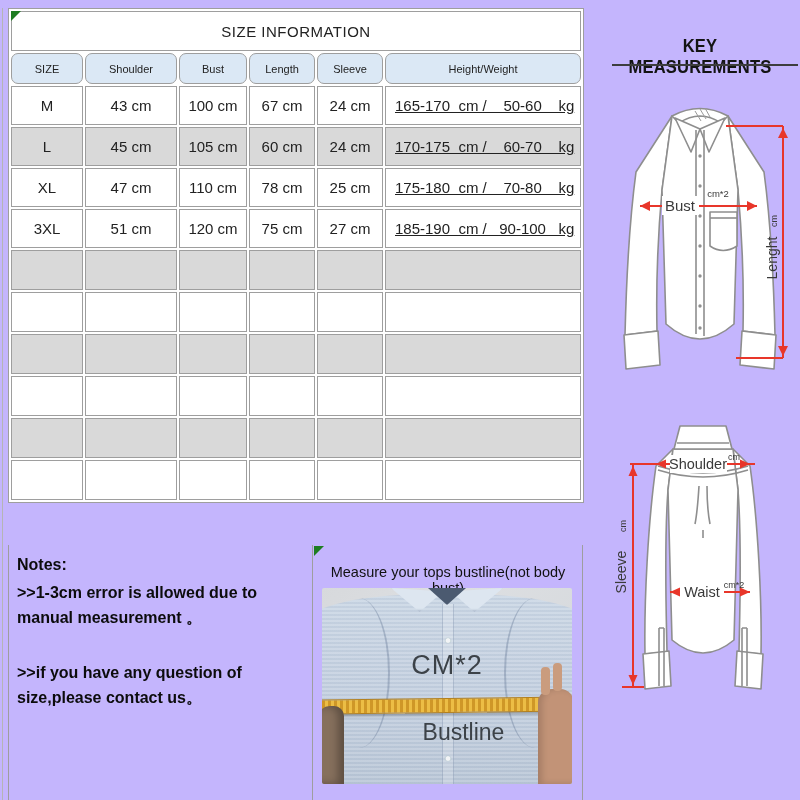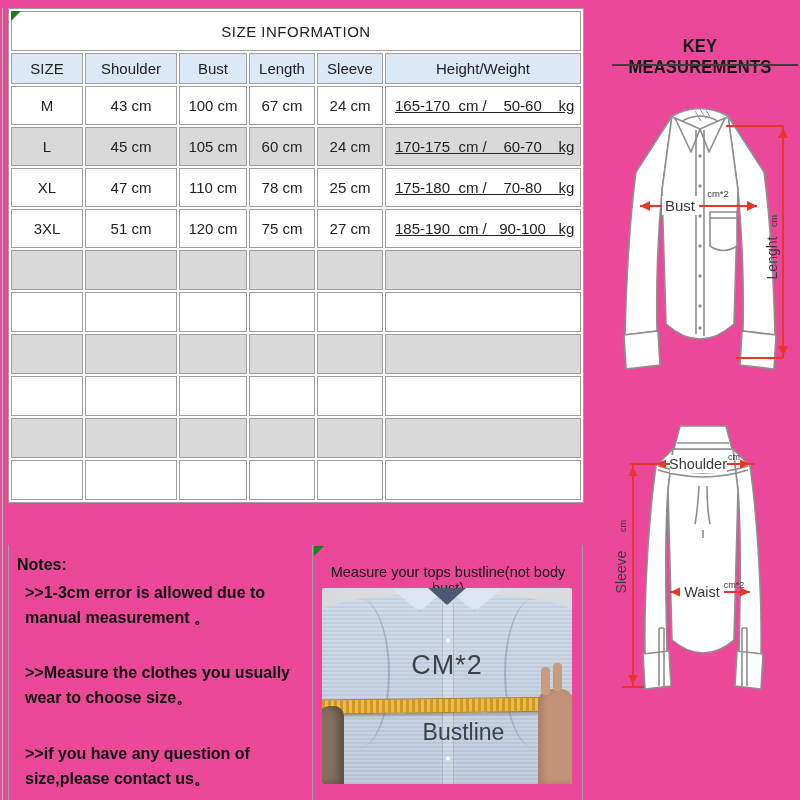--- a/index.html
+++ b/index.html
@@ -1,39 +1,39 @@
 <!DOCTYPE html>
 <html><head>
 <meta charset="utf-8">
 <style>
   html,body{margin:0;padding:0;background:#fff;}
-  .page{position:relative;width:800px;height:800px;background:#ec4899;overflow:hidden;
+  .page{position:relative;width:800px;height:800px;background:#c4b5fd;overflow:hidden;
         font-family:"Liberation Sans",sans-serif;color:#1c1c1c;}
   .edge-line{position:absolute;left:2px;top:8px;width:1px;height:792px;background:#b5b5b5;}
 
   
   .size-table{position:absolute;left:8px;top:8px;width:574px;border:1px solid #9e9e9e;background:#fff;}
   .size-table table{width:100%;border-collapse:separate;border-spacing:2px;}
   .size-table td,.size-table th{border:1px solid #9e9e9e;text-align:center;
         font-size:15px;font-weight:400;color:#222;padding:0;}
   .title-cell{height:38px;font-size:20px;letter-spacing:.5px;color:#1a1a1a;}
-  .header-row th{height:29px;background:#dbe8f5;font-size:15px;}
+  .header-row th{height:29px;background:#dbe8f5;font-size:11px;border-radius:7px;}
   .data-row td{height:37px;}
   .empty-row td{height:38px;}
   tr.gray td{background:#d9d9d9;}
   .hw-cell{text-align:left !important;padding-left:9px !important;white-space:pre;text-decoration:underline;}
   .corner-flag{position:absolute;width:0;height:0;border-top:10px solid #1e7d21;border-right:10px solid transparent;}
   .flag-title{left:11px;top:11px;}
   .flag-photo{left:314px;top:546px;}
 
   
   .notes{position:absolute;left:8px;top:545px;width:305px;height:255px;
          border-left:1px solid #9e9e9e;border-right:1px solid #9e9e9e;
          box-sizing:border-box;padding:8px 6px 8px 8px;}
-  .notes p{margin:0 8px 31px;font-size:16px;font-weight:bold;line-height:1.55;color:#0c0c0c;}
+  .notes p{margin:0 0 31px;font-size:16px;font-weight:bold;line-height:1.55;color:#0c0c0c;}
   .notes .heading{margin:0 0 3px;}
 
   
   .photo-cell{position:absolute;left:314px;top:545px;width:269px;height:255px;
               border-right:1px solid #9e9e9e;box-sizing:border-box;}
   .photo-title{margin-top:19px;text-align:center;font-size:14.5px;color:#111;}
   .photo{position:absolute;left:8px;top:43px;width:250px;height:196px;overflow:hidden;
          background:linear-gradient(135deg,#d7d9dc 0%,#dddfe2 30%,#d2d6da 100%);border-radius:2px;}
   .shirt{position:absolute;left:-14px;right:-14px;top:6px;bottom:-6px;background:
      repeating-linear-gradient(0deg,rgba(255,255,255,.12) 0 2px,rgba(120,140,165,.08) 2px 4px),
@@ -188,21 +188,20 @@
           </tr>
         </tbody>
     </table>
   </div>
   <div class="corner-flag flag-title"></div>
   <div class="corner-flag flag-photo"></div>
 
   <div class="notes">
     <p class="heading">Notes:</p>
     <p>&gt;&gt;1-3cm error is allowed due to manual measurement 。</p>
-    <p>&gt;&gt;Measure the clothes you usually wear to choose size。</p>
     <p>&gt;&gt;if you have any question of size,please contact us。</p>
   </div>
 
   <div class="photo-cell">
     <div class="photo-title">Measure your tops bustline(not body bust)</div>
     <div class="photo">
       <div class="shirt"></div>
       <div class="armhole l"></div>
       <div class="armhole r"></div>
       <div class="collar-wing l"></div>

